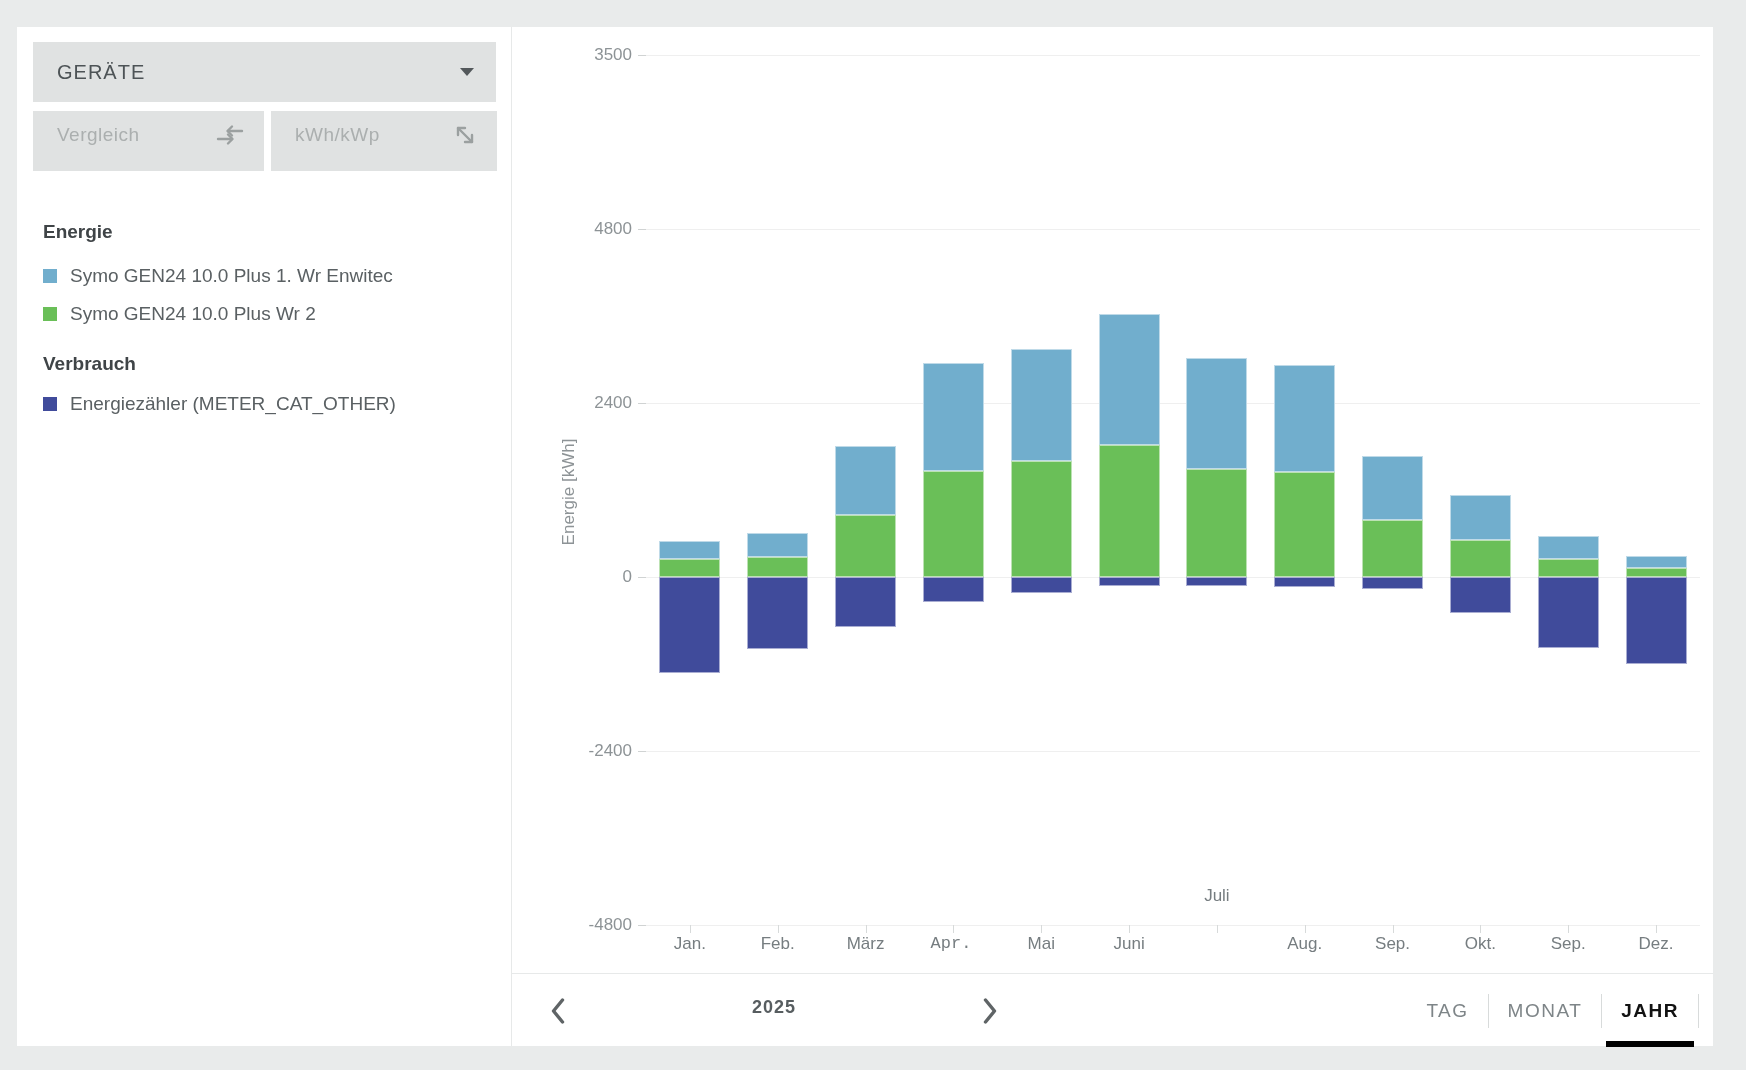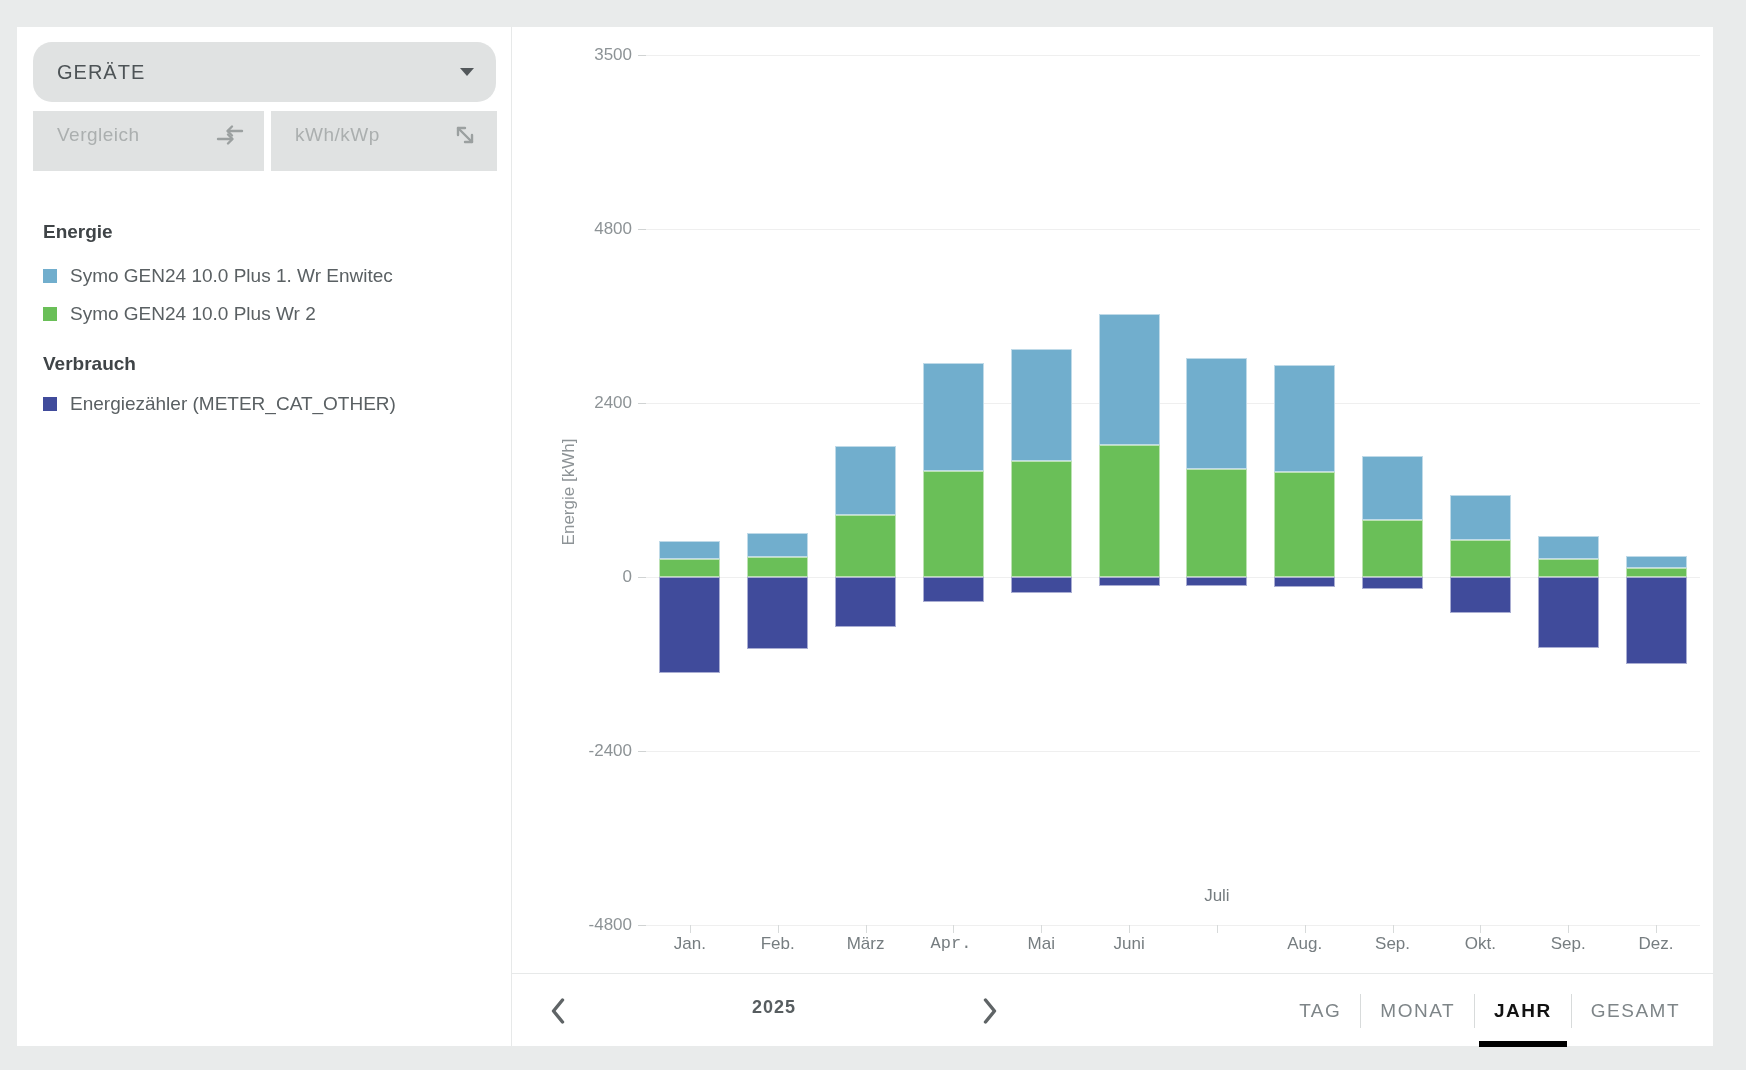--- a/index.html
+++ b/index.html
@@ -6,21 +6,21 @@
   html,body { background:#e9ebeb; }
   body { font-family:"Liberation Sans","DejaVu Sans",sans-serif; }
   .page { position:relative; width:1746px; height:1070px; background:#e9ebeb; overflow:hidden; }
   .card { position:absolute; left:17px; top:27px; width:1696px; height:1019px; background:#ffffff; }
 
   
   .sidebar { position:absolute; left:0; top:0; width:494px; height:1019px; background:#fff; }
   .v-divider { position:absolute; left:494px; top:0; width:1px; height:1019px; background:#e7e9e9; }
 
   .dropdown { position:absolute; left:16px; top:15px; width:463px; height:60px; background:#e0e2e2;
-              display:flex; align-items:center; justify-content:space-between; padding:0 22px 0 24px; cursor:pointer;border-radius:19px; }
+              display:flex; align-items:center; justify-content:space-between; padding:0 22px 0 24px; cursor:pointer; }
   .dropdown-label { font-size:20px; letter-spacing:1px; color:#4d5356; }
   .caret { width:0; height:0; border-left:7px solid transparent; border-right:7px solid transparent; border-top:8px solid #53585b; }
 
   .side-btn { position:absolute; top:84px; height:60px; background:#e0e2e2; border:none;
               display:flex; align-items:center; justify-content:space-between; padding:0 20px 12px 24px; cursor:pointer;
               font-family:inherit; }
   .side-btn .btn-label { font-size:19px; color:#abafaf; letter-spacing:0.5px; }
   .btn-compare { left:16px; width:231px; }
   .btn-unit { left:254px; width:226px; }
   .btn-icon { display:block; }
@@ -212,19 +212,18 @@
             <polyline points="5.5,4 14.5,15 5.5,26" fill="none" stroke="#5f6466" stroke-width="3.4" stroke-linecap="round" stroke-linejoin="round"></polyline>
           </svg>
         </button>
         <nav class="tabs" id="tabs">
             <div class="tab">TAG</div>
             <span class="tab-sep"></span>
             <div class="tab">MONAT</div>
             <span class="tab-sep"></span>
             <div class="tab active">JAHR</div>
             <span class="tab-sep"></span>
-            <div class="tab">GESAMT</div>
           </nav>
       </footer>
     </main>
 
   </div>
 </div>
 
 </body></html>

